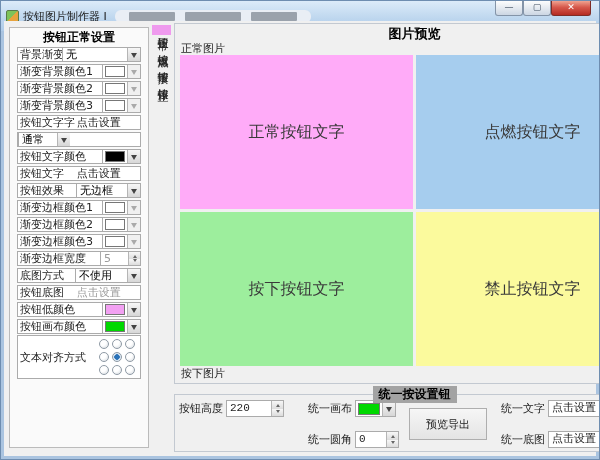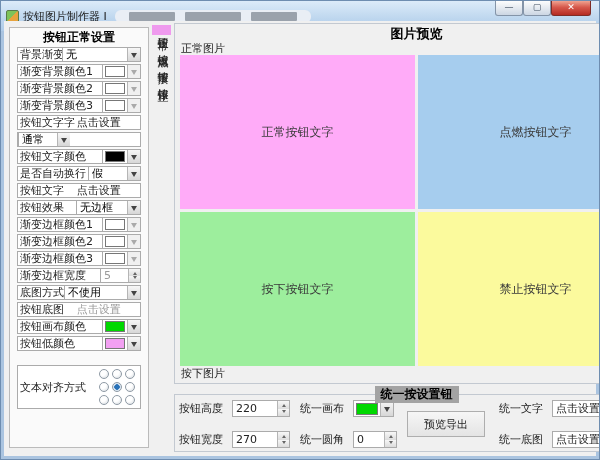--- a/index.html
+++ b/index.html
@@ -38,68 +38,68 @@
   .row-label { flex:1; padding:0 2px; line-height:13px; white-space:nowrap; overflow:hidden; color:#222; }
   .val { flex:1.2; line-height:13px; padding-left:2px; color:#222; }
   .val.dim { color:#9a9a9a; }
   .dd { display:flex; border-left:1px solid #ababab; background:#fff; }
   .dd-text { line-height:13px; padding:0 3px; white-space:nowrap; }
   .dd-btn { width:13px; display:flex; align-items:center; justify-content:center;
             background:linear-gradient(#f7f7f7,#d7d7d7); border-left:1px solid #b5b5b5; }
   .tri { width:0; height:0; border:3px solid transparent; border-top:5px solid #444; margin-top:4px; }
   .dd.disabled .dd-btn { background:#f0f0f0; }
   .dd.disabled .tri { border-top-color:#aaa; }
-  .w78{width:78px}.w40{width:52px}.w64{width:64px}.w68{width:76px}
+  .w78{width:78px}.w40{width:52px}.w64{width:64px}.w68{width:65px}
   .swatch { width:20px; height:11px; margin:1px 2px; border:1px solid #777; background:#fff; }
   .spin { display:flex; width:40px; border-left:1px solid #ababab; }
   .spin-val { flex:1; line-height:13px; padding-left:3px; color:#9a9a9a; }
   .spin-val.dark { color:#222; }
   .spin-btns { width:12px; display:flex; flex-direction:column; border-left:1px solid #b5b5b5; }
   .spin-up,.spin-dn { flex:1; display:flex; align-items:center; justify-content:center;
                       background:linear-gradient(#f7f7f7,#dcdcdc); }
   .spin-up span { width:0;height:0;border:2px solid transparent;border-bottom:3px solid #666; }
   .spin-dn span { width:0;height:0;border:2px solid transparent;border-top:3px solid #666; }
-  .align-row { display:flex; height:44px; margin-top:14px; background:#fff; border:1px solid #ababab; }
+  .align-row { display:flex; height:44px; margin-top:1px; background:#fff; border:1px solid #ababab; }
   .align-row .row-label { align-self:center; }
   .radio-grid { display:grid; grid-template-columns:repeat(3,11px); grid-auto-rows:11px;
                 gap:2px; margin:3px 4px 0 0; }
   .radio { width:10px; height:10px; border-radius:50%; border:1px solid #8f9aa5;
            background:radial-gradient(circle at 35% 30%, #ffffff 0 40%, #d4dadf); }
   .radio.selected { background:radial-gradient(circle at 50% 50%, #2a72b8 0 2.5px, #dce9f5 3px); }
 
   
   .tab-strip { width:20px; margin:4px 1px 0 3px; display:flex; flex-direction:column; }
   .tab { writing-mode:vertical-rl; text-orientation:upright; font-size:11px; color:#222;
          padding:3px 2px; margin-bottom:7px; letter-spacing:1px; cursor:default; }
   .tab.selected { background:#ef9aee; }
 
   
   .main { flex:1; display:flex; flex-direction:column; margin:2px 4px 4px 2px; }
   .preview-group { flex:1; border:1px solid #c3c9d1; background:#f0f0f0;
                    display:flex; flex-direction:column; padding:1px 5px 2px 5px; }
   .preview-title { text-align:center; font-weight:bold; font-size:13px; height:16px; }
   .corner-labels { display:flex; justify-content:space-between; font-size:11px; color:#222; padding:0 1px; height:14px; }
   .quad-grid { flex:1; display:grid; grid-template-columns:1fr 1fr; grid-template-rows:1fr 1fr; gap:3px; }
-  .quad { display:flex; align-items:center; justify-content:center; font-size:12px; color:#3a3a3a; }
+  .quad { display:flex; align-items:center; justify-content:center; font-size:16px; color:#3a3a3a; }
 
   
   .bottom-group { position:relative; height:58px; margin-top:10px; border:1px solid #c3c9d1;
                   background:#f0f0f0; padding:5px 6px 3px 4px; }
   .bottom-title { position:absolute; top:-9px; left:50%; transform:translateX(-50%);
                   background:#a3a3a3; padding:0 6px; font-weight:bold; font-size:12px; white-space:nowrap; }
   .b-grid { display:flex; align-items:center; height:100%; font-size:11px; }
   .b-col { display:flex; flex-direction:column; justify-content:space-between; height:100%; }
-  .b-row { display:flex; align-items:center; gap:9px; height:17px; }
+  .b-row { display:flex; align-items:center; gap:3px; height:17px;font-family:Liberation Mono, monospace; }
   .b-label { white-space:nowrap; color:#222; }
   .b-spin { display:flex; width:58px; height:17px; border:1px solid #ababab; background:#fff; }
   .b-spin .spin-val { line-height:15px; }
   .b-dd { display:flex; height:17px; border:1px solid #ababab; background:#fff; align-items:center; }
   .b-dd .swatch { width:22px; height:12px; }
   .b-dd .dd-btn { height:15px; }
-  .export-btn { width:78px; height:26px; margin:0 14px 0 10px; border:1px solid #aeaeae;
+  .export-btn { width:78px; height:32px; margin:0 14px 0 10px; border:1px solid #aeaeae;
                 background:linear-gradient(#f6f6f6,#e4e4e4); font-size:11px; color:#222;
                 display:flex; align-items:center; justify-content:center; font-family:inherit; }
   .b-field { width:100px; height:17px; border:1px solid #ababab; background:#fff;
              line-height:15px; padding-left:3px; color:#222; white-space:nowrap; }
 </style>
 </head>
 <body>
 
 <div class="window">
 
@@ -180,29 +180,20 @@
       <div class="row">
         <span class="row-label">按钮文字颜色</span>
         <span class="dd">
           <span class="swatch" style="background: rgb(0, 0, 0);"></span>
           <span class="dd-btn">
               <span class="tri"></span>
             </span>
         </span>
       </div>
 
-      <div class="row">
-        <span class="row-label">是否自动换行</span>
-        <span class="dd w40">
-          <span class="dd-text" style="flex:1">假</span>
-          <span class="dd-btn">
-              <span class="tri"></span>
-            </span>
-        </span>
-      </div>
 
       <div class="row">
         <span class="row-label">按钮文字</span>
         <span class="val">点击设置</span>
       </div>
 
       <div class="row">
         <span class="row-label">按钮效果</span>
         <span class="dd w64">
           <span class="dd-text" style="flex:1">无边框</span>
@@ -266,33 +257,33 @@
             </span>
         </span>
       </div>
 
       <div class="row">
         <span class="row-label">按钮底图</span>
         <span class="val dim">点击设置</span>
       </div>
 
       <div class="row">
+        <span class="row-label">按钮低颜色</span>
+        <span class="dd">
+          <span class="swatch" style="background: rgb(242, 160, 242);"></span>
+          <span class="dd-btn">
+              <span class="tri"></span>
+            </span>
+        </span>
+      </div>
+
+      <div class="row">
         <span class="row-label">按钮画布颜色</span>
         <span class="dd">
           <span class="swatch" style="background: rgb(0, 216, 0);"></span>
-          <span class="dd-btn">
-              <span class="tri"></span>
-            </span>
-        </span>
-      </div>
-
-      <div class="row">
-        <span class="row-label">按钮低颜色</span>
-        <span class="dd">
-          <span class="swatch" style="background: rgb(242, 160, 242);"></span>
           <span class="dd-btn">
               <span class="tri"></span>
             </span>
         </span>
       </div>
 
       <div class="align-row">
         <span class="row-label">文本对齐方式</span>
         <span class="radio-grid">
           <span class="radio"></span>
@@ -355,37 +346,23 @@
                 <span class="spin-btns">
                   <span class="spin-up">
                       <span></span>
                     </span>
                   <span class="spin-dn">
                       <span></span>
                     </span>
                 </span>
               </span>
             </div>
-            <div class="b-row">
-              <span class="b-label">按钮宽度</span>
-              <span class="b-spin">
-                <span class="spin-val dark">270</span>
-                <span class="spin-btns">
-                  <span class="spin-up">
-                      <span></span>
-                    </span>
-                  <span class="spin-dn">
-                      <span></span>
-                    </span>
-                </span>
-              </span>
-            </div>
-          </div>
-
-          <div class="b-col" style="margin-left:10px">
+          </div>
+
+          <div class="b-col" style="margin-left:24px">
             <div class="b-row">
               <span class="b-label">统一画布</span>
               <span class="b-dd">
                 <span class="swatch" style="background: rgb(0, 216, 0);"></span>
                 <span class="dd-btn">
                     <span class="tri"></span>
                   </span>
               </span>
             </div>
             <div class="b-row">

